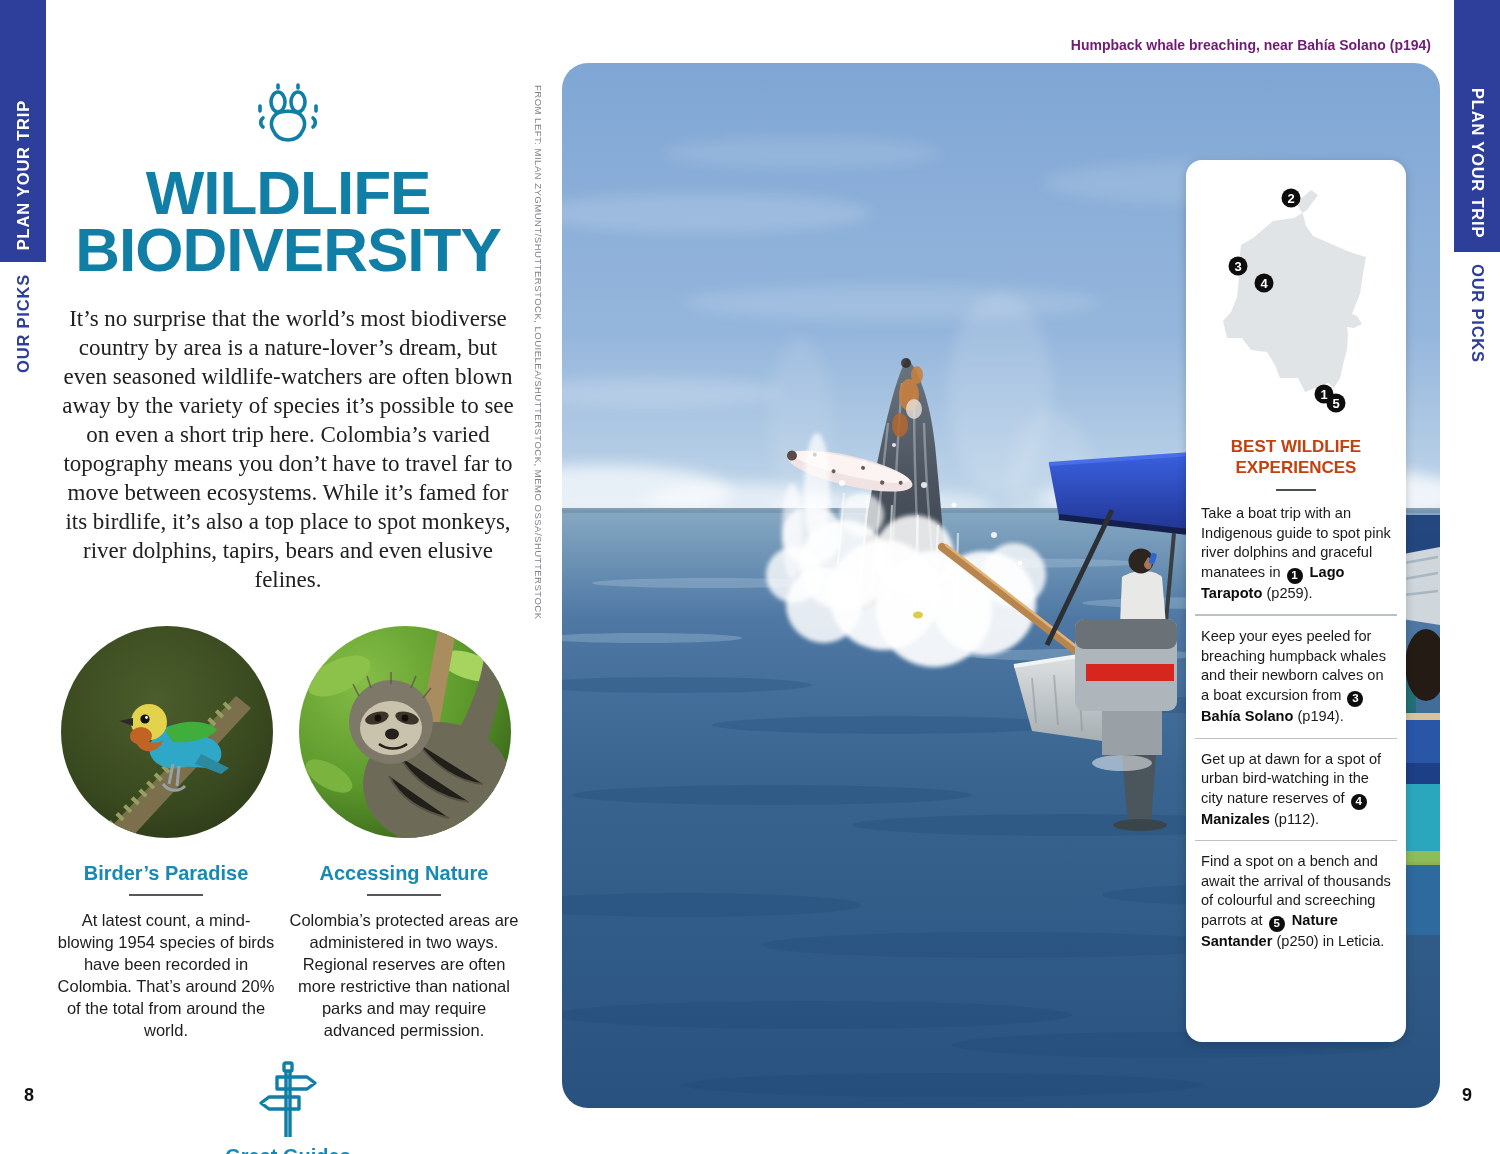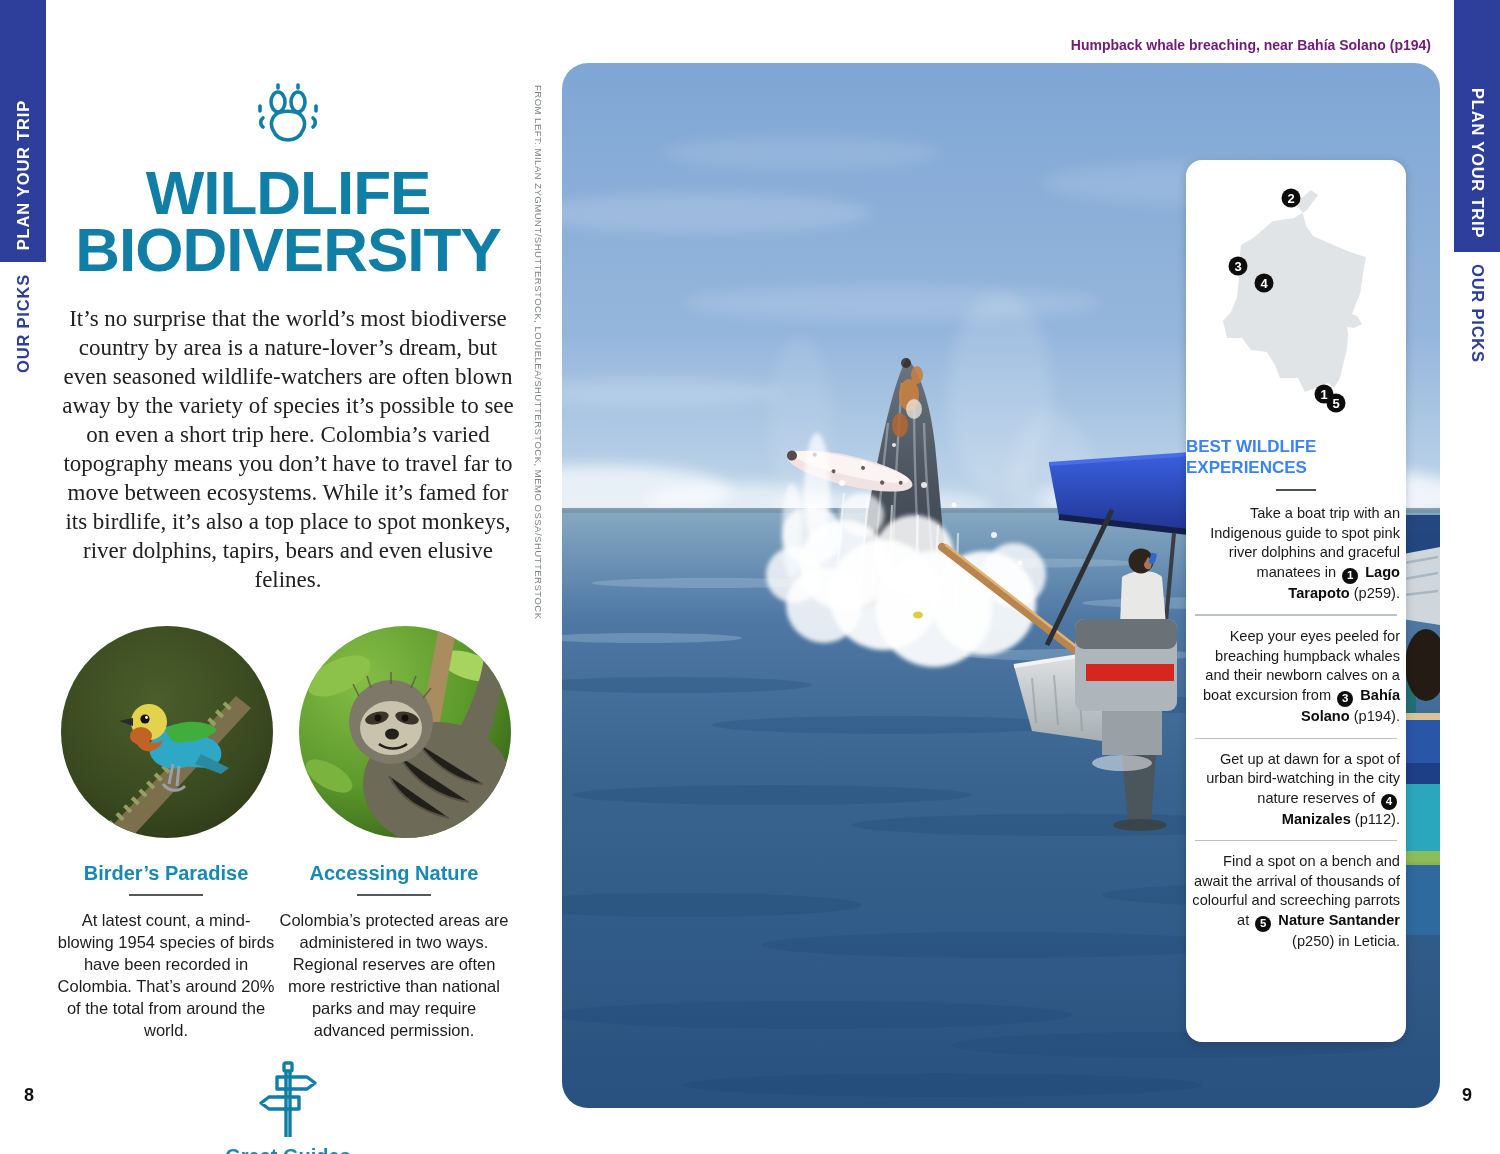--- a/index.html
+++ b/index.html
@@ -21,43 +21,43 @@
   .picks-right   { left:1454px; top:252px; width:46px; height:140px; align-items:flex-start; }
   .picks-right span { margin-top:12px; }
 
   
   .left-col { position:absolute; left:55px; top:80px; width:466px; text-align:center; }
   .paw { display:block; margin:0 auto 12px; }
   .big-title { color:#117ea6; font-weight:700; font-size:62px; line-height:57px; letter-spacing:-1px; }
   .intro { font-family:"Liberation Serif", serif; font-size:23px; line-height:29px; color:#212121; margin:26px auto 0; width:462px; }
   .circles { display:flex; gap:26px; padding-left:6px; margin-top:32px; }
   .circle { width:212px; height:212px; border-radius:50%; overflow:hidden; flex:0 0 auto; }
-  .two-col { display:flex; gap:0; margin-top:24px; text-align:center; }
+  .two-col { display:flex; gap:10px; margin-top:24px; text-align:center; }
   .col-a { width:222px; } .col-b { width:234px; }
   .sec-head { color:#1789b4; font-weight:700; font-size:20px; }
   .sec-rule { width:74px; height:2px; background:#55595d; margin:9px auto 13px; }
   .sec-body { font-size:16.5px; line-height:22px; color:#1d1d1d; }
   .signpost { display:block; margin:20px auto 6px; }
 
   
   .pagenum { position:absolute; font-weight:700; font-size:18px; color:#111; }
   .pn-left { left:24px; top:1085px; } .pn-right { left:1462px; top:1085px; }
   .caption { position:absolute; top:37px; right:69px; font-weight:700; font-size:14px; color:#701a75; }
   .credit { position:absolute; left:533px; top:85px; writing-mode:vertical-rl; font-size:9.5px; letter-spacing:.5px; color:#7e8287; }
 
   
   .photo { position:absolute; left:562px; top:63px; width:878px; height:1045px; border-radius:26px; overflow:hidden; }
 
   
   .card { position:absolute; left:1186px; top:160px; width:220px; height:882px; background:#fff; border-radius:16px; box-shadow:0 2px 10px rgba(0,0,0,.18); }
   .map-wrap { position:relative; width:200px; height:260px; margin:6px auto 0; }
   .map-marker { position:absolute; width:19px; height:19px; border-radius:50%; background:#0d0d0d; color:#fff; font-size:13px; font-weight:700; display:flex; align-items:center; justify-content:center; transform:translate(-50%,-50%); }
-  .card-head { color:#3b82f6; font-weight:700; font-size:17px; line-height:21px; margin-top:10px; }
+  .card-head { color:#c2410c; font-weight:700; font-size:17px; line-height:21px; text-align:center; margin-top:10px; }
   .card-rule { width:40px; height:2px; background:#4a4f54; margin:11px auto 2px; }
-  .wl-item { font-size:14.6px; line-height:19.5px; color:#1a1a1a; text-align:right; padding:11px 6px; }
+  .wl-item { font-size:14.6px; line-height:19.5px; color:#1a1a1a; text-align:left; padding:11px 15px; }
   .wl-item b { color:#0d0d0d; }
   .wl-div { border-top:1px solid #bcc1c5; margin:0 9px; }
   .marker-inline { display:inline-flex; width:16px; height:16px; border-radius:50%; background:#0d0d0d; color:#fff; font-size:11.5px; font-weight:700; align-items:center; justify-content:center; vertical-align:-2.5px; margin:0 3px 0 2px; }
 </style>
 </head>
 <body>
 
 <div class="page">
 
   <div class="vtab left tab-blue tab-left">

